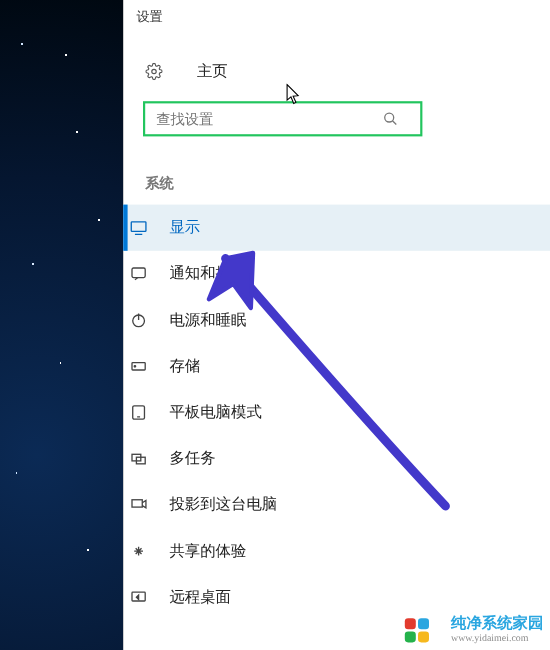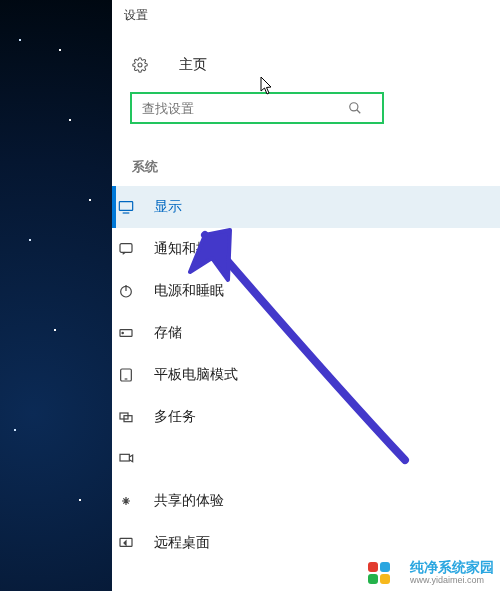--- a/index.html
+++ b/index.html
@@ -26,21 +26,21 @@
   .search .sicon{width:34px;text-align:center;color:#777;font-size:14px;}
   .group-label{padding:34px 0 10px 20px;font-size:13px;color:#777;font-weight:bold;}
   .nav{}
   .nav-item{display:flex;align-items:center;height:42px;padding-left:4px;cursor:pointer;position:relative;}
   .nav-item .icon{width:20px;display:flex;justify-content:center;color:#444;}
   .nav-item .label{font-size:14px;margin-left:18px;color:#222;}
   .nav-item.active{background:#e6f0f6;}
   .nav-item.active::before{content:"";position:absolute;left:0;top:0;width:4px;height:100%;background:#0078d7;}
   .nav-item.active .label{color:#0067c0;}
   .nav-item.active .icon{color:#0067c0;}
-  .watermark{position:absolute;right:6px;bottom:5px;display:flex;align-items:center;gap:18px;}
+  .watermark{position:absolute;right:6px;bottom:5px;display:flex;align-items:center;gap:18px;font-family:Liberation Serif, serif;}
   .wm-logo{width:26px;height:26px;position:relative;}
   .wm-logo span{position:absolute;width:10px;height:10px;border-radius:3px;}
   .wm-logo span:nth-child(1){left:2px;top:2px;background:#e23b2e;}
   .wm-logo span:nth-child(2){left:14px;top:2px;background:#2aa6e0;}
   .wm-logo span:nth-child(3){left:2px;top:14px;background:#24b24b;}
   .wm-logo span:nth-child(4){left:14px;top:14px;background:#f6b81d;}
   .wm-text{display:flex;flex-direction:column;line-height:1.1;}
   .wm-text .t1{font-size:14px;color:#2aa6e0;font-weight:600;}
   .wm-text .t2{font-size:9px;color:#8a8a8a;}
   .arrow{position:absolute;left:150px;top:200px;pointer-events:none;}
@@ -146,20 +146,21 @@
         <span class="label">多任务</span>
       </div>
 
       <div class="nav-item">
         <span class="icon">
           <svg width="16" height="16" viewBox="0 0 24 24" fill="none" stroke="currentColor" stroke-width="1.8">
               <rect x="3" y="5" width="14" height="10"></rect>
               <path d="M17 9 L22 6 V16 L17 13"></path>
             </svg>
         </span>
+        <span class="label">投影到这台电脑</span>
       </div>
 
       <div class="nav-item">
         <span class="icon">
           <svg width="16" height="16" viewBox="0 0 24 24" fill="none" stroke="currentColor" stroke-width="1.8">
               <path d="M6 12 H18 M12 6 V18 M8 8 L16 16 M16 8 L8 16"></path>
             </svg>
         </span>
         <span class="label">共享的体验</span>
       </div>

